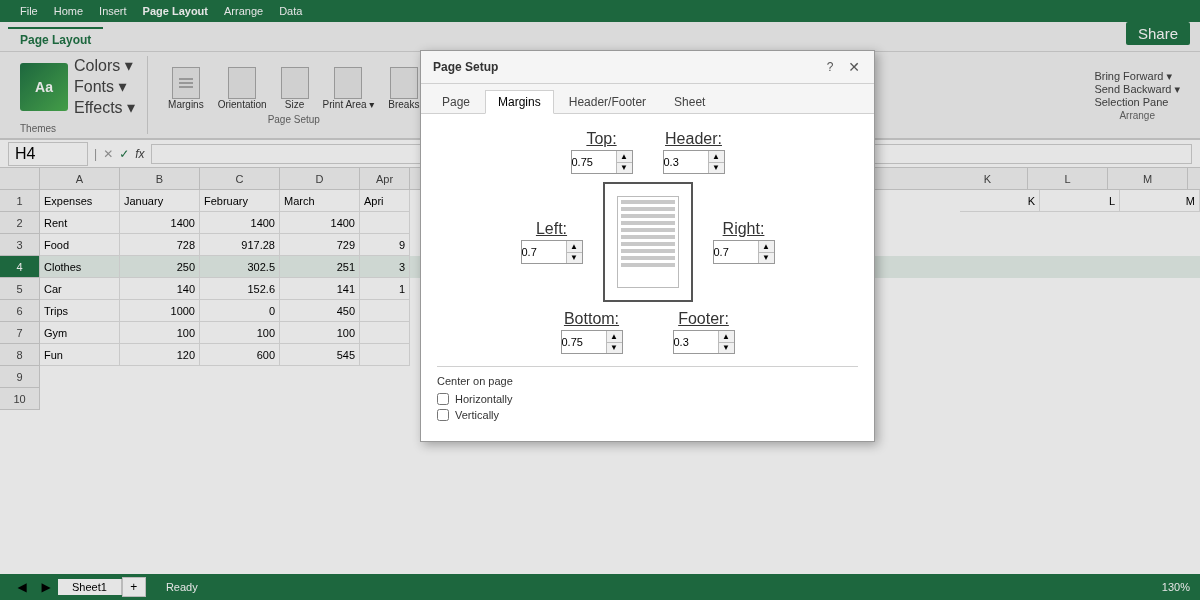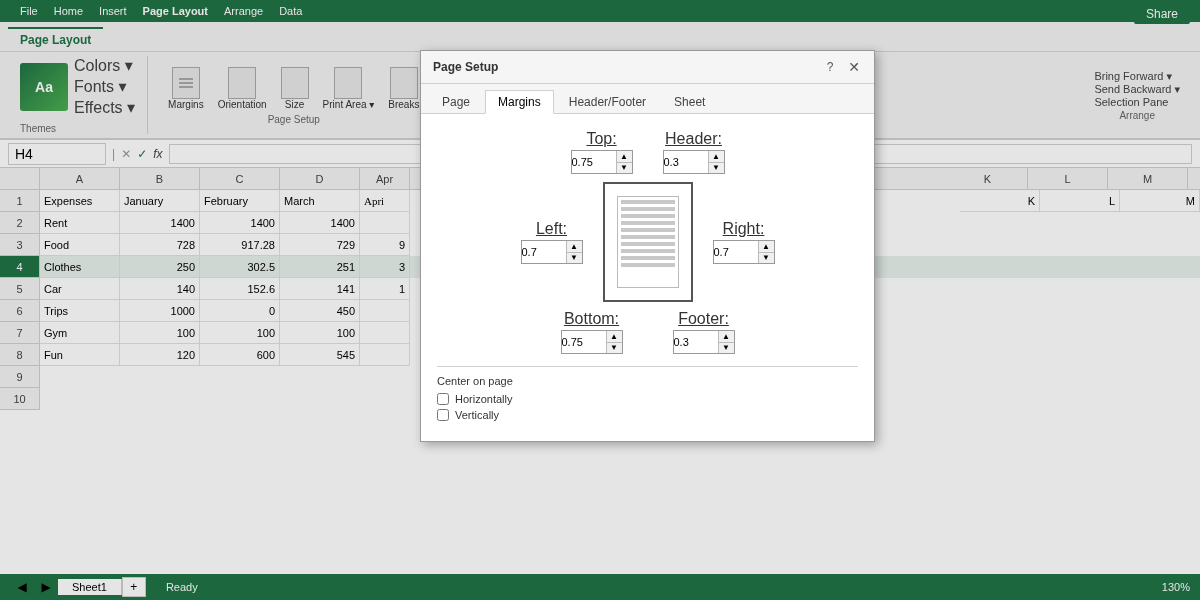--- a/index.html
+++ b/index.html
@@ -20,21 +20,21 @@
     .ribbon-group { display: flex; flex-direction: column; align-items: center; border-right: 1px solid #d0d0d0; padding: 0 12px; height: 100%; justify-content: center; }
     .ribbon-group-label { font-size: 10px; color: #666; margin-top: 2px; }
     .ribbon-group-items { display: flex; align-items: center; gap: 6px; }
     .ribbon-btn { display: flex; flex-direction: column; align-items: center; cursor: pointer; padding: 2px 4px; border-radius: 2px; }
     .ribbon-btn span { font-size: 10px; color: #333; }
     .themes-icon { width: 48px; height: 48px; background: linear-gradient(135deg, #217346, #4caf50); border-radius: 3px; display: flex; align-items: center; justify-content: center; color: #fff; font-weight: bold; font-size: 14px; }
     .themes-sub { font-size: 16px; color: #444; cursor: pointer; }
 
     
     .formula-bar { display: flex; align-items: center; background: #fff; border-bottom: 1px solid #d0d0d0; height: 28px; padding: 0 8px; gap: 6px; }
-    .cell-ref { width: 98px; border: 1px solid #d0d0d0; padding: 2px 6px; font-size: 14px; }
+    .cell-ref { width: 80px; border: 1px solid #d0d0d0; padding: 2px 6px; font-size: 16px; }
     .formula-input { flex: 1; border: 1px solid #d0d0d0; padding: 2px 6px; font-size: 12px; }
     .col-header { width: 80px; text-align: center; border-right: 1px solid #d0d0d0; font-size: 11px; color: #444; line-height: 22px; }
     .row-headers { width: 40px; }
     .row-header { height: 22px; text-align: center; border-bottom: 1px solid #d0d0d0; border-right: 1px solid #d0d0d0; font-size: 11px; color: #444; line-height: 22px; background: #f3f3f3; }
     .row-header.active { background: #217346; color: #fff; }
     .grid-body { flex: 1; overflow: hidden; }
     .grid-row { display: flex; }
     .grid-cell { width: 80px; height: 22px; border-right: 1px solid #e0e0e0; border-bottom: 1px solid #e0e0e0; font-size: 11px; padding: 0 4px; line-height: 22px; overflow: hidden; text-align: right; }
     .grid-cell.text { text-align: left; }
     .grid-cell.active-row { background: #e6f0ea; }
@@ -77,21 +77,21 @@
     .checkbox-row label { font-size: 11px; color: #333; cursor: pointer; }
     .checkbox-row input[type="checkbox"] { width: 12px; height: 12px; }
 
     .dialog-footer { display: flex; justify-content: space-between; align-items: center; padding: 10px 16px; border-top: 1px solid #e0e0e0; }
     .footer-left { display: flex; gap: 8px; }
     .footer-right { display: flex; gap: 8px; }
     .btn { padding: 4px 14px; font-size: 12px; border: 1px solid #999; background: #f5f5f5; cursor: pointer; border-radius: 2px; }
     .btn.primary { background: #fff; border-color: #0078d4; color: #0078d4; font-weight: 600; }
     .preview-line { height: 4px; background: #c8c8c8; margin-bottom: 3px; }
 
-    .share-btn { position: absolute; right: 10px; top: 4px; background: #217346; color: #fff; border: none; padding: 3px 12px; font-size: 12px; cursor: pointer; border-radius: 2px; }
+    .share-btn { position: absolute; right: 10px; top: 22px; background: #217346; color: #fff; border: none; padding: 3px 12px; font-size: 15px; cursor: pointer; border-radius: 2px; }
   </style>
 </head>
 <body>
 
 <div class="excel-bg">
 
   <div class="ribbon">
     <span class="ribbon-item">File</span>
     <span class="ribbon-item">Home</span>
     <span class="ribbon-item">Insert</span>
@@ -196,21 +196,21 @@
       <div class="row-header">9</div>
       <div class="row-header">10</div>
     </div>
 
     <div class="grid-body">
       <div class="grid-row">
         <div class="grid-cell text">Expenses</div>
         <div class="grid-cell text">January</div>
         <div class="grid-cell text">February</div>
         <div class="grid-cell text">March</div>
-        <div class="grid-cell text" style="width:50px;font-family:Liberation Serif, serif;">Apri</div>
+        <div class="grid-cell text" style="width:50px;">Apri</div>
         <div style="flex:1;"></div>
         <div class="grid-cell">K</div>
         <div class="grid-cell">L</div>
         <div class="grid-cell">M</div>
       </div>
       <div class="grid-row">
         <div class="grid-cell text">Rent</div>
         <div class="grid-cell">1400</div>
         <div class="grid-cell">1400</div>
         <div class="grid-cell">1400</div>

